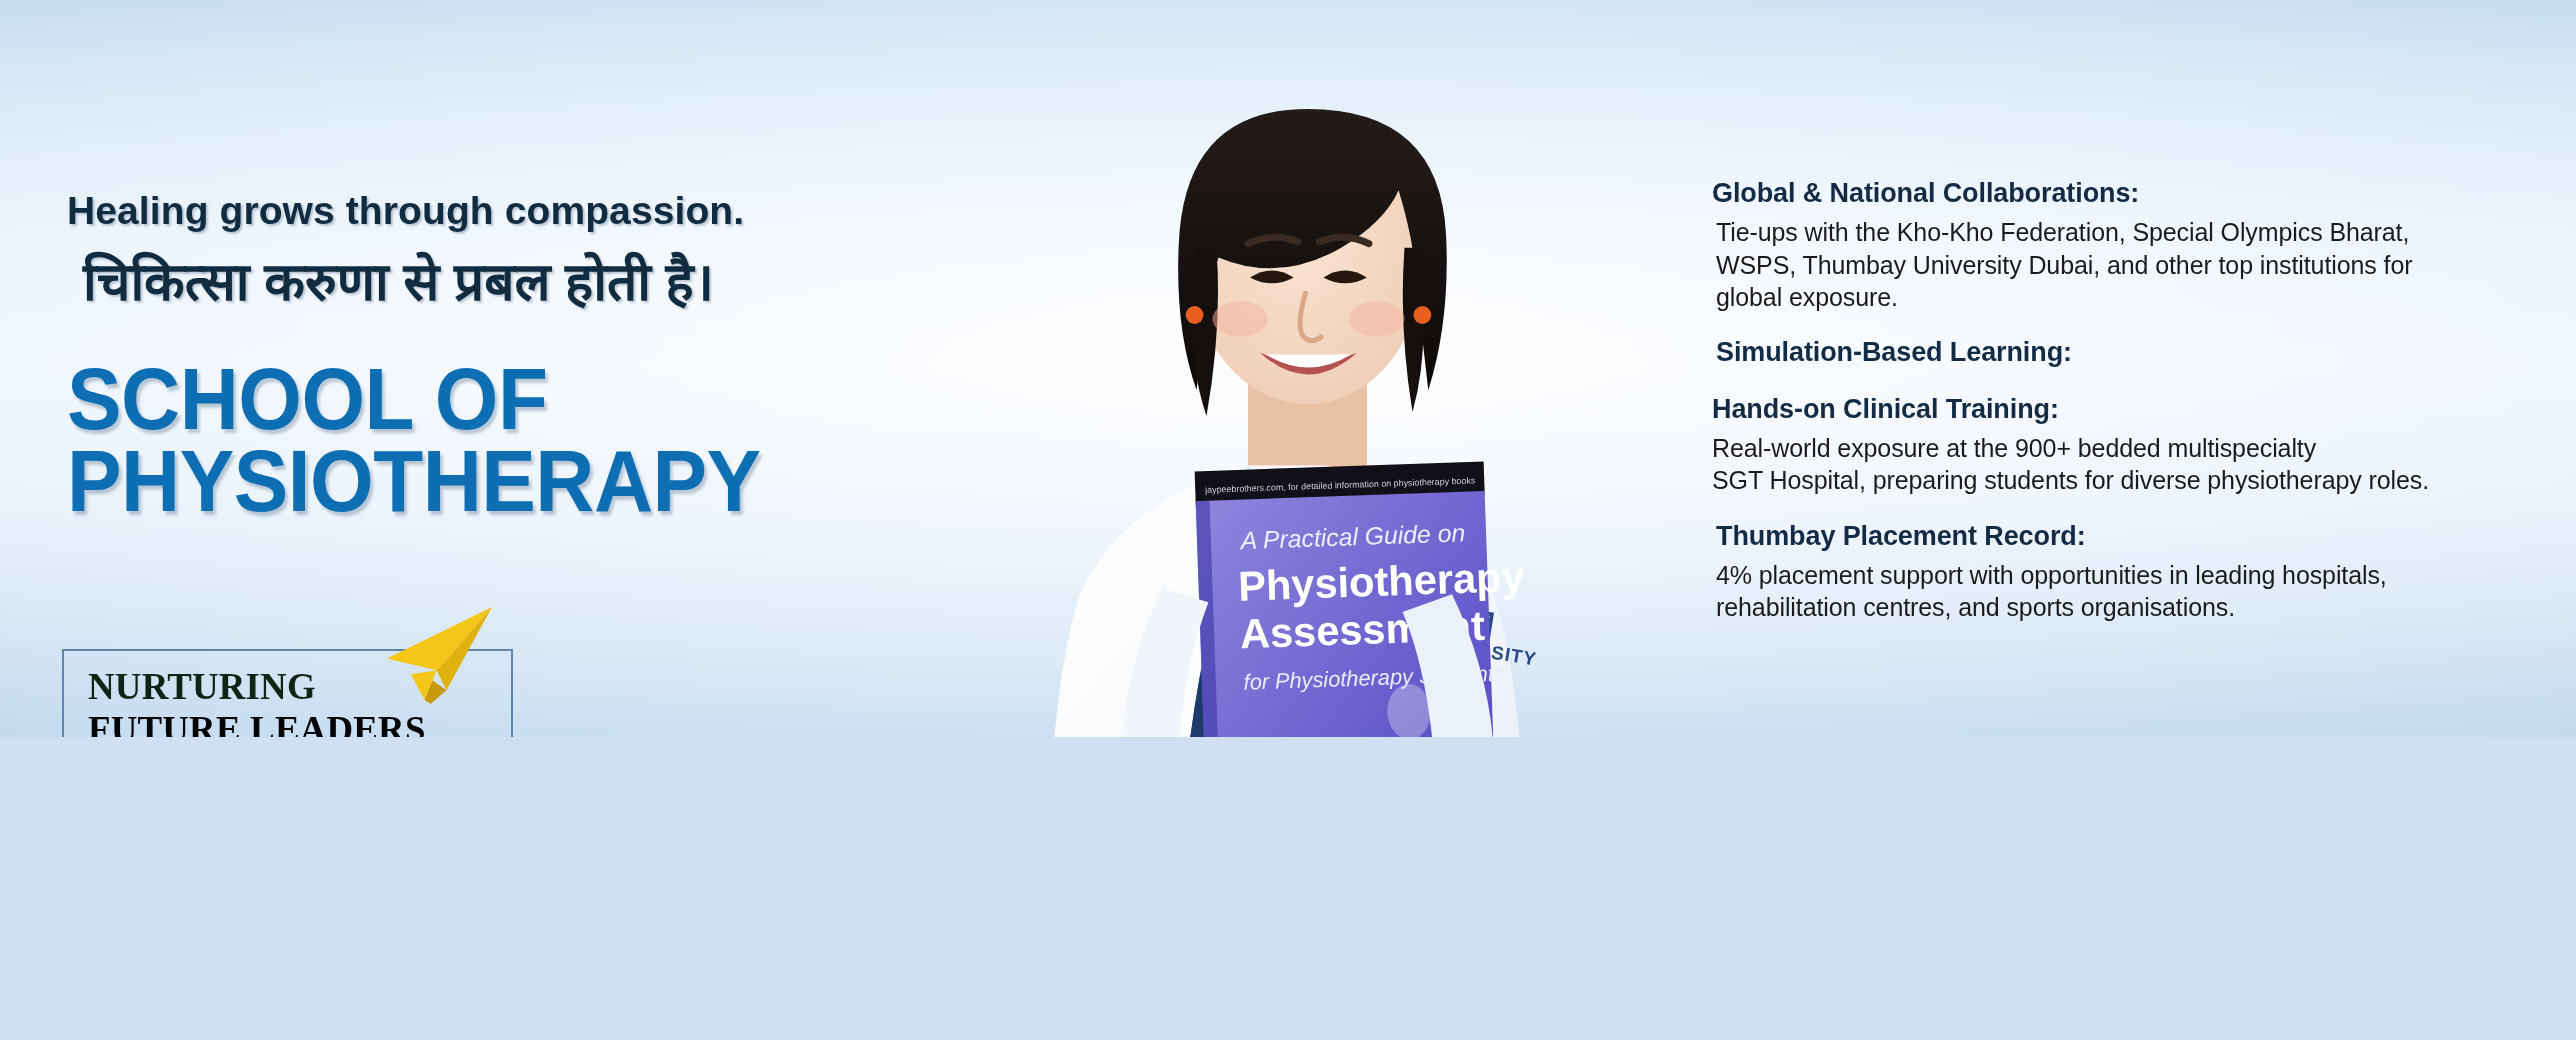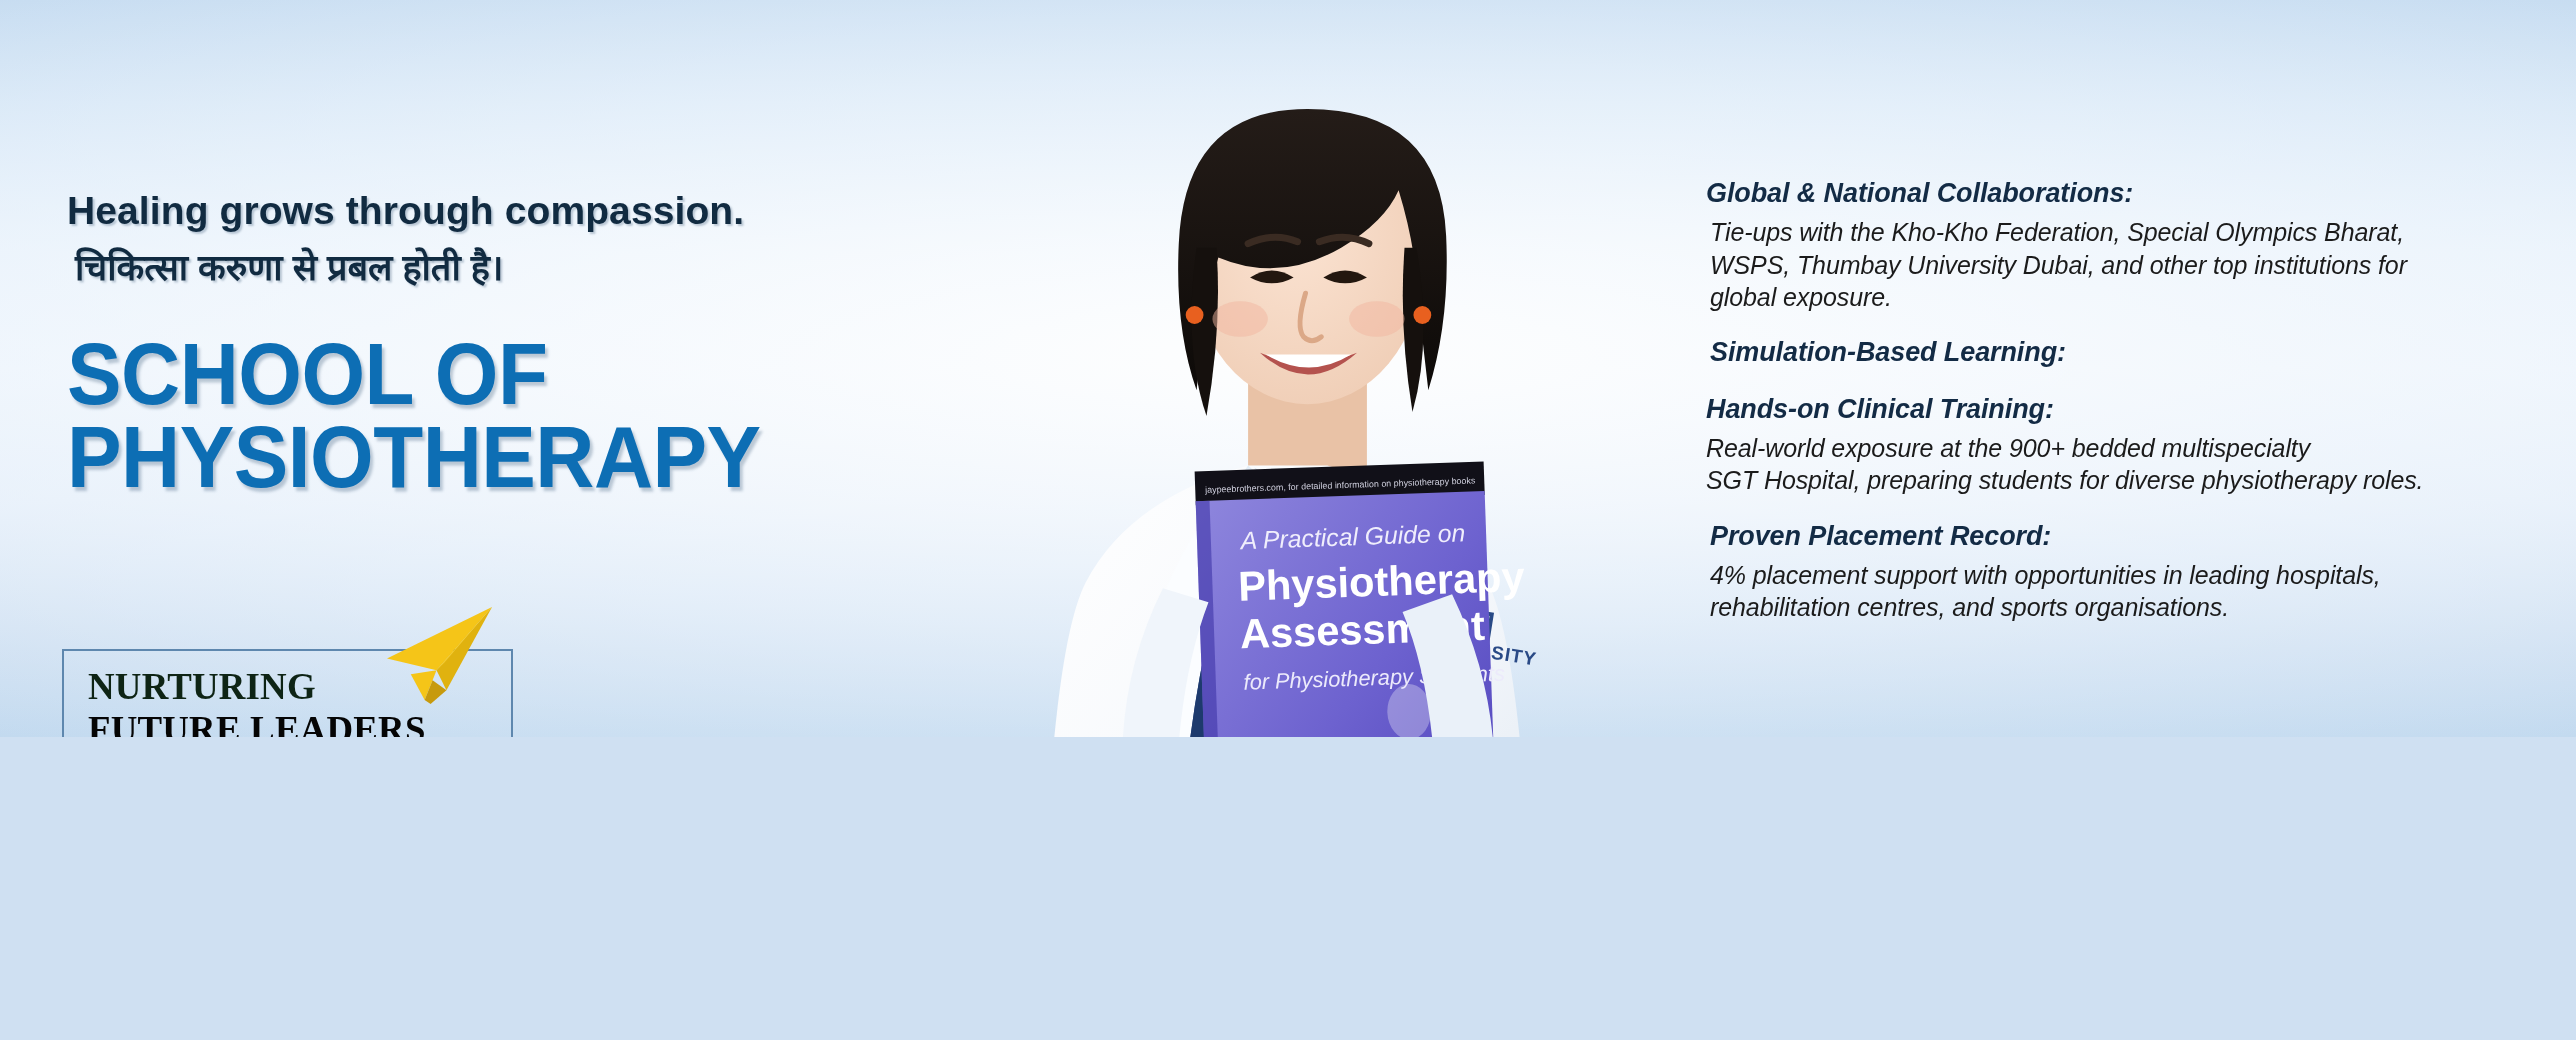--- a/index.html
+++ b/index.html
@@ -16,23 +16,23 @@
   }
 
   
   .left-col{position:absolute;left:67px;top:188px;width:892px;}
   .tagline-en{
     font-size:39px;font-weight:600;color:#112b41;letter-spacing:0.1px;
     text-shadow:2px 2px 2px rgba(60,90,120,.30);
     line-height:1.18;margin:0 0 12px 0;white-space:nowrap;
   }
   .tagline-hi{
-    font-size:36px;font-weight:600;color:#112b41;
+    font-size:53px;font-weight:600;color:#112b41;
     text-shadow:2px 2px 2px rgba(60,90,120,.30);
-    line-height:1.2;margin:8px;white-space:nowrap;
+    line-height:1.2;margin:16px;white-space:nowrap;
   }
   .school-title{
     margin:44px 0 0 0;color:#0d6eb4;
     font-size:87px;font-weight:700;line-height:.95;
     letter-spacing:-0.5px;transform:scaleX(.94);transform-origin:left center;
     text-shadow:3px 4px 3px rgba(70,100,130,.33);
   }
   .school-title span{display:block;}
 
   
@@ -47,21 +47,21 @@
   }
   .badge-line1{display:block;color:#0e2415;}
   .badge-line2{display:block;color:#050505;}
   .plane{position:absolute;left:319px;top:-48px;width:119px;height:109px;}
 
   
   .person{position:absolute;left:951px;top:0;width:713px;height:1040px;}
 
   
   .right-col{position:absolute;left:1704px;top:176px;width:822px;}
-  .feature{margin:0 0 13px 2px;font-style:italic;}
+  .feature{margin:0 0 13px 8px;}
   .feature-title{
     font-size:27px;font-weight:700;color:#132b45;line-height:1.3;
     margin:0 0 5px 0;letter-spacing:-0.1px;
   }
   .feature-body{
     font-size:25px;font-weight:400;color:#1b1b1b;line-height:1.30;
     margin:0;white-space:pre-line;letter-spacing:-0.1px;
   }
   .f0{margin-bottom:21px;}
   .f1{margin-bottom:22px;}
@@ -238,20 +238,20 @@
       <div class="feature-title">Simulation-Based Learning:</div>
     </div>
 
     <div class="feature f2">
       <div class="feature-title">Hands-on Clinical Training:</div>
       <div class="feature-body">Real-world exposure at the 900+ bedded multispecialty
 SGT Hospital, preparing students for diverse physiotherapy roles.</div>
     </div>
 
     <div class="feature f3">
-      <div class="feature-title">Proven Placement Record:</div>
+      <div class="feature-title">Thumbay Placement Record:</div>
       <div class="feature-body">4% placement support with opportunities in leading hospitals,
 rehabilitation centres, and sports organisations.</div>
     </div>
 
   </div>
 </div>
 
 
 </body></html>

